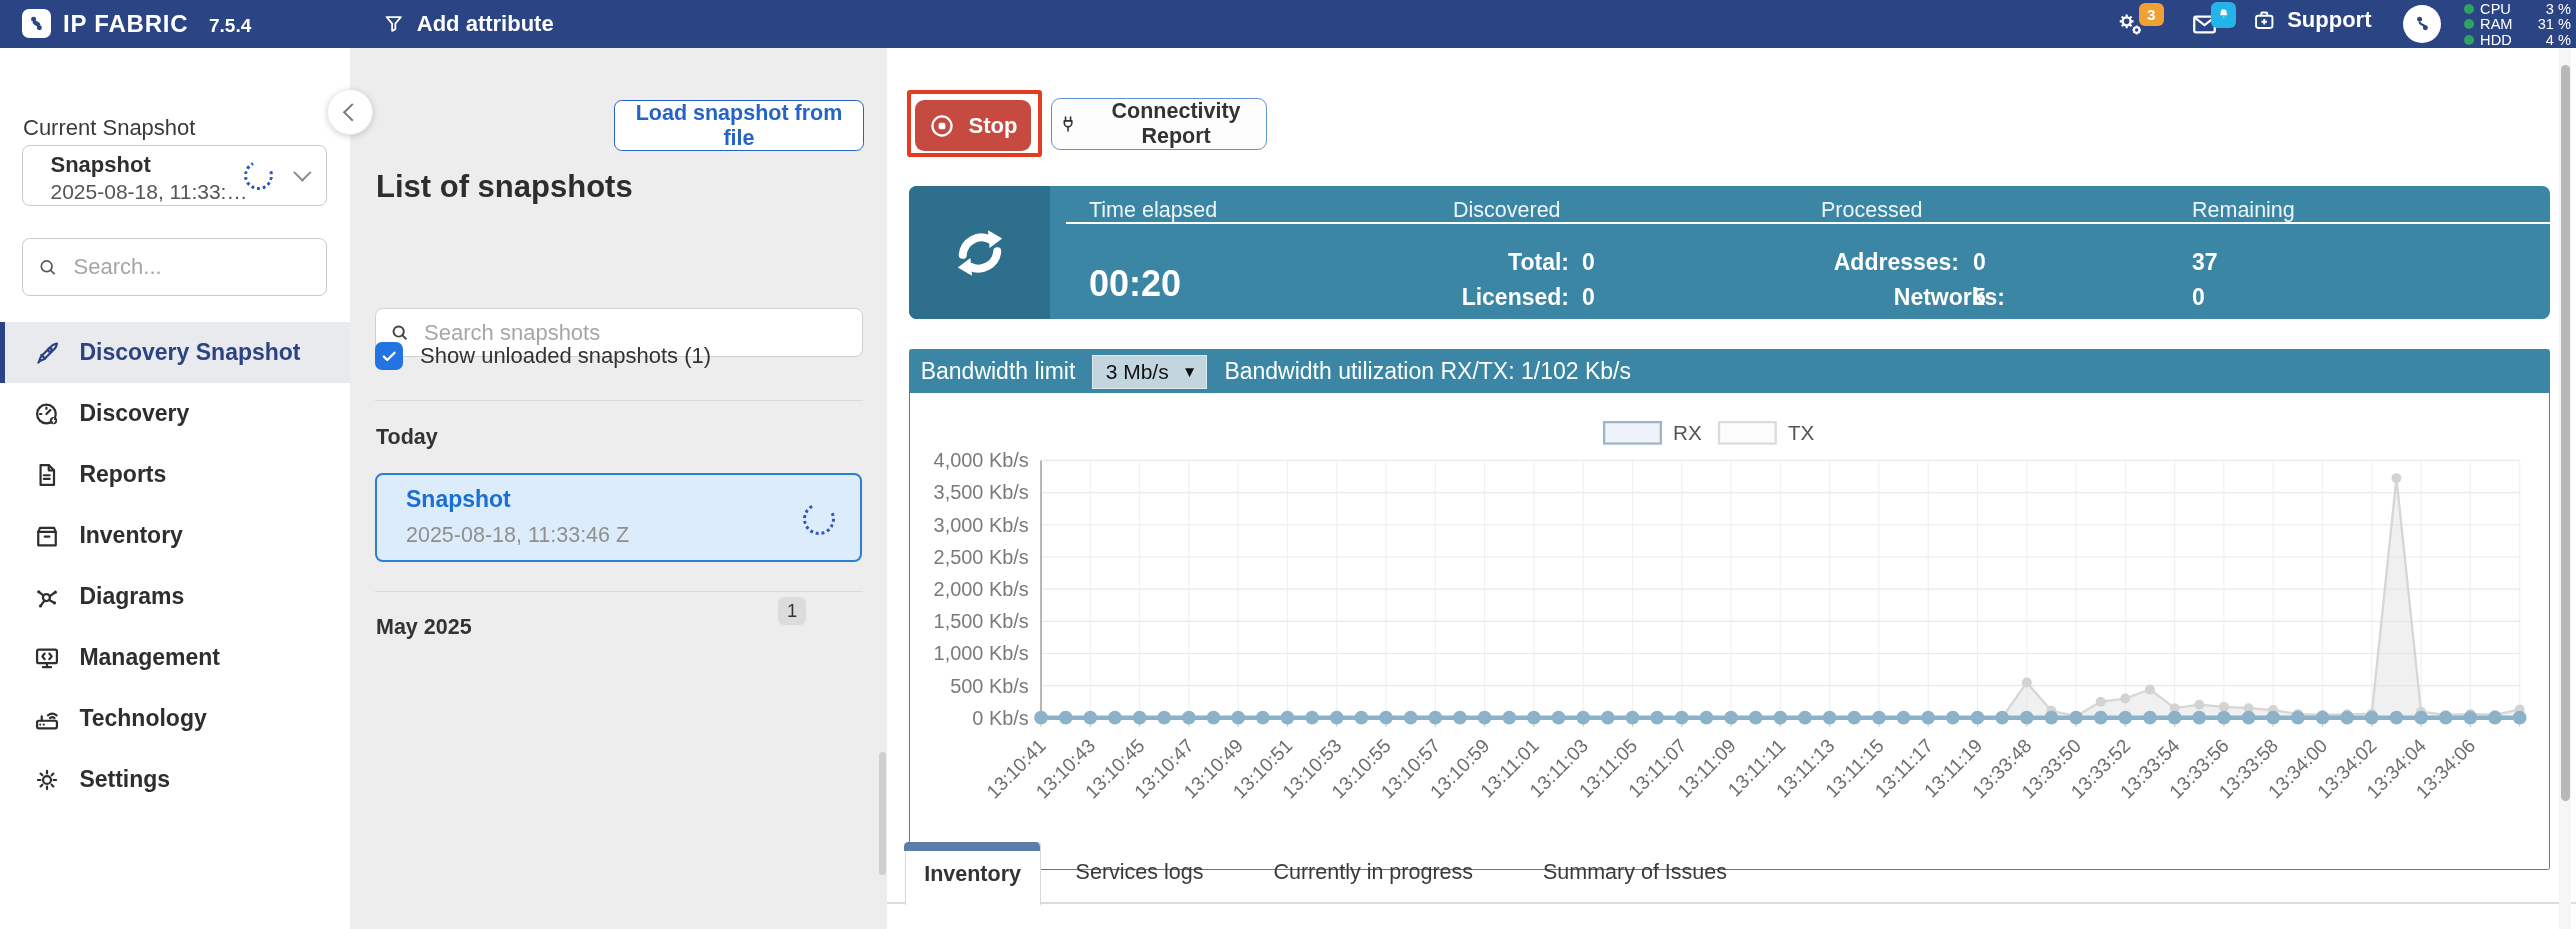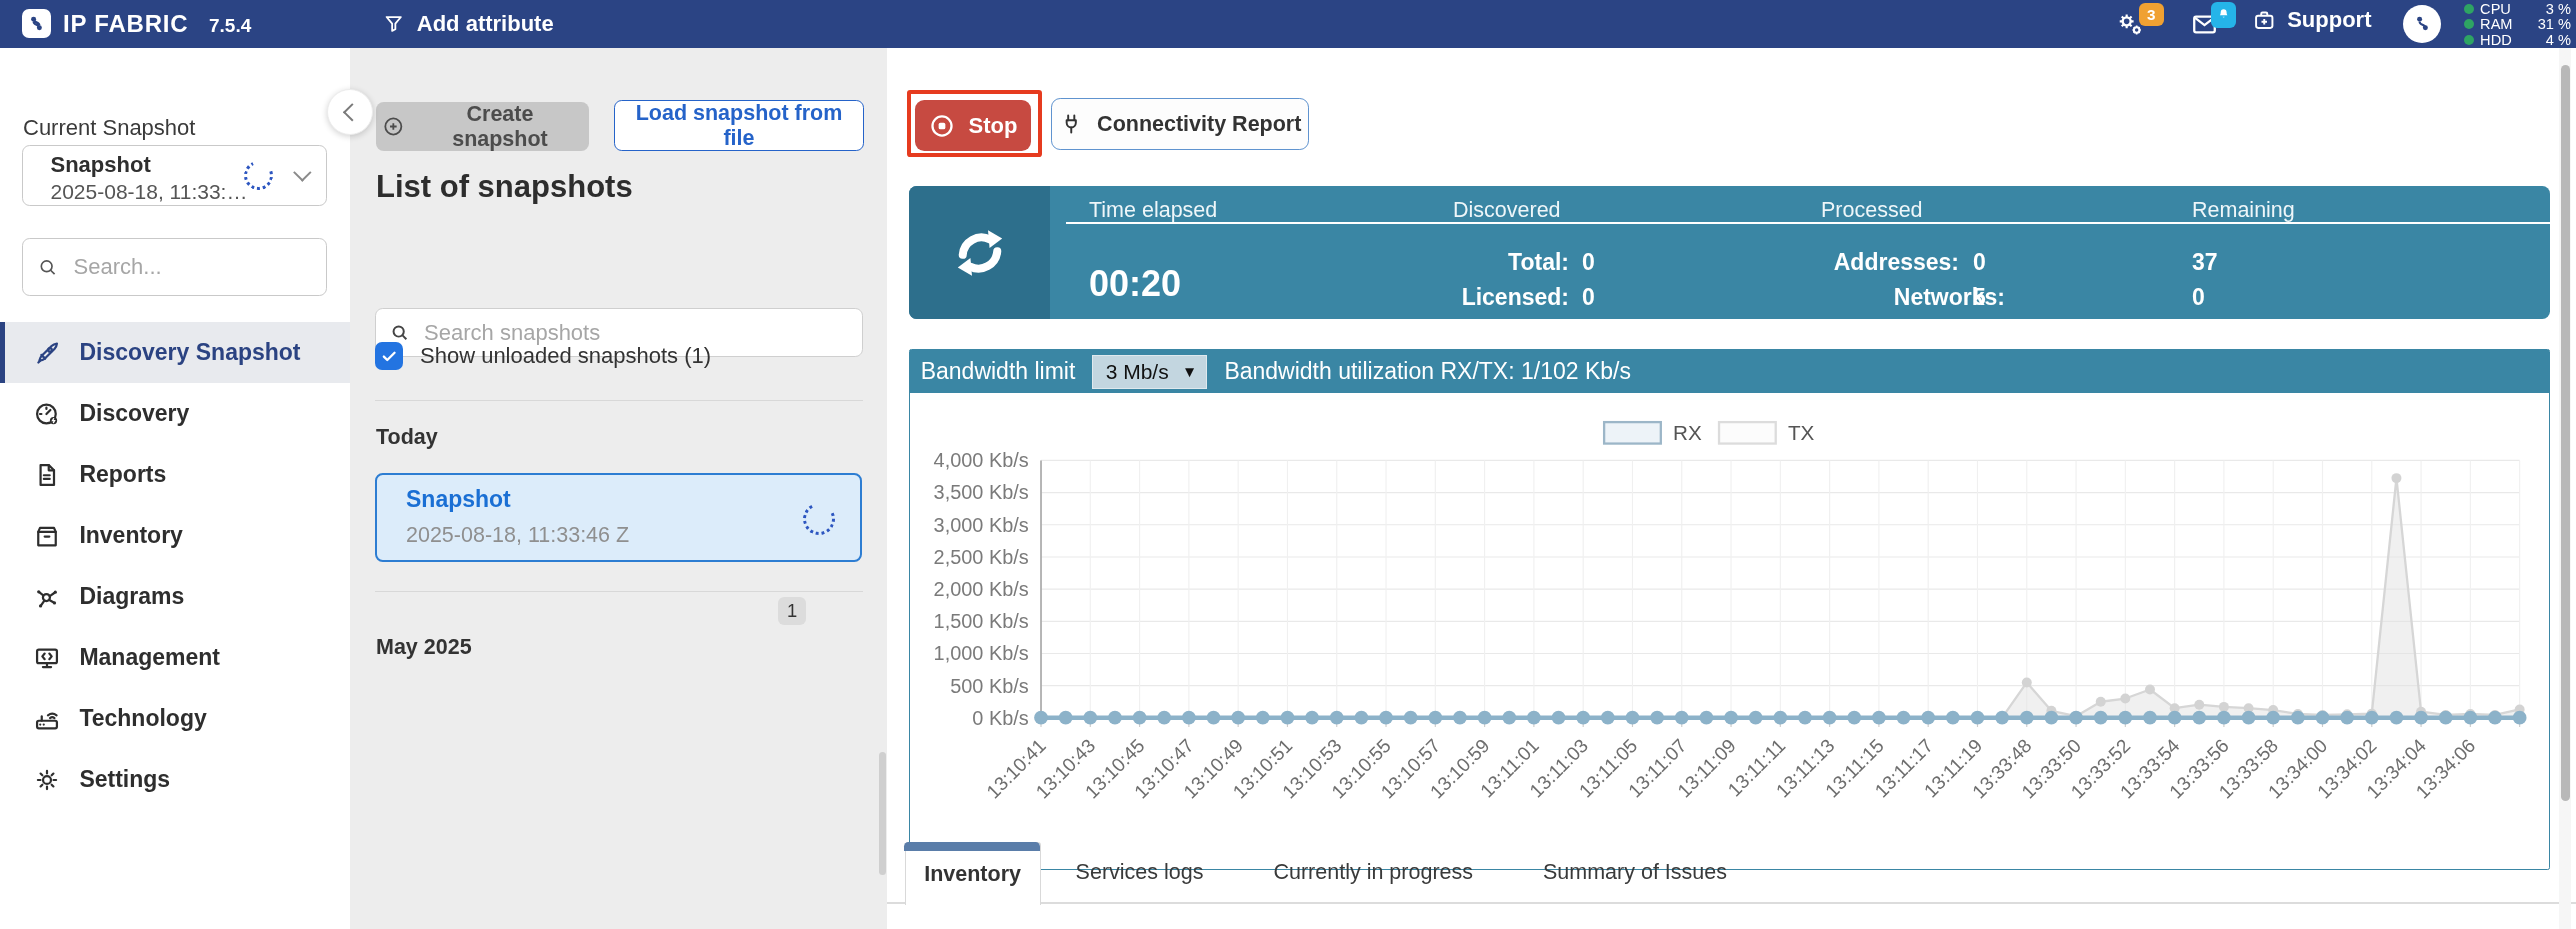--- a/index.html
+++ b/index.html
@@ -61,21 +61,21 @@
   .snap-card{position:absolute;left:25px;top:425px;width:487px;height:89px;background:#dcecfa;border:2.3px solid #2d7dd2;border-radius:7.7px;box-sizing:border-box;cursor:pointer;}
   .snap-card .n{position:absolute;left:29px;top:10.7px;font-size:23px;font-weight:700;color:#1a6fd4;}
   .snap-card .d{position:absolute;left:29px;top:48px;font-size:21.5px;color:#8f8f8f;}
   .count-badge{position:absolute;width:28px;height:28px;background:#dcdcdc;border-radius:6.1px;font-size:18.4px;color:#333;display:flex;align-items:center;justify-content:center;}
   .p2-scroll{position:absolute;left:529px;top:704px;width:7px;height:123px;background:#cfcfcf;border-radius:3.8px;}
 
   
   .main{position:absolute;left:887px;top:48px;width:1689px;height:882px;background:#fff;}
   .stop-ring{position:absolute;left:907px;top:90px;width:135px;height:67px;border:4.6px solid #e63b1f;border-radius:3.1px;box-sizing:border-box;}
   .btn-stop{position:absolute;left:915px;top:100px;width:116px;height:51px;background:#c74a41;border:none;border-radius:9.2px;color:#fff;font-size:22px;font-weight:700;gap:14px;}
-  .btn-conn{position:absolute;left:1051px;top:98px;width:258px;height:52px;background:#fdfdfd;border:1.5px solid #5f93cf;border-radius:9.2px;color:#333;font-size:21.5px;font-weight:700;gap:14px;}
+  .btn-conn{position:absolute;left:1051px;top:98px;width:216px;height:52px;background:#fdfdfd;border:1.5px solid #5f93cf;border-radius:9.2px;color:#333;font-size:21.5px;font-weight:700;gap:14px;}
 
   .progress{position:absolute;left:909px;top:186px;width:1641px;height:133px;border-radius:7.7px;background:#3a86a4;overflow:hidden;color:#fff;}
   .p-icon{position:absolute;left:0;top:0;width:141px;height:133px;background:#2d6f8c;display:flex;align-items:center;justify-content:center;}
   .p-col-h{position:absolute;top:12.3px;font-size:21.5px;color:#eef6f9;}
   .p-line{position:absolute;left:157px;top:36px;width:1484px;height:1.5px;background:#fff;}
   .p-time{position:absolute;left:180px;top:77px;font-size:36px;font-weight:800;}
   .p-lab{position:absolute;font-size:23px;font-weight:700;text-align:right;}
   .p-val{position:absolute;font-size:23px;font-weight:700;}
 
   .bw-panel{position:absolute;left:909px;top:349px;width:1641px;height:521px;border:1.5px solid #3a86a4;box-sizing:border-box;border-radius:2.3px;background:#fff;}
@@ -260,27 +260,20 @@
       <span>Settings</span>
     </div>
   </div>
 </div>
 
 <div class="collapse-btn">
   <span class="chev left" style="border-color:#7a7a7a;margin-left:4.6px;"></span>
 </div>
 
 <div class="panel2">
-  <button class="btn btn-create" disabled="">
-    <svg width="23" height="23" viewBox="0 0 24 24" fill="none" stroke="#4c4c4c" stroke-width="1.9">
-      <circle cx="12" cy="12" r="8.5"></circle>
-        <path d="M12 8.5v7M8.5 12h7"></path>
-    </svg>
-    <span>Create snapshot</span>
-  </button>
   <button class="btn btn-load">
     <span>Load snapshot from file</span>
   </button>
 
   <div class="p2-head">List of snapshots</div>
 
   <div class="p2-search">
     <svg width="21.5" height="21.5" viewBox="0 0 24 24">
       <circle cx="10.5" cy="10.5" r="6.2" fill="none" stroke="#444" stroke-width="2.4"></circle>
       <path d="M15.2 15.2l4.6 4.6" stroke="#444" stroke-width="2.4"></path>
@@ -303,21 +296,21 @@
   <span class="chev up abs" style="left:803px;top:383px;border-color:#444;"></span>
 
   <div class="snap-card">
     <span class="n">Snapshot</span>
     <span class="d">2025-08-18, 11:33:46 Z</span>
     <span class="spinner abs" style="left:426px;top:28px;width:26px;height:26px;"></span>
   </div>
 
   <div class="divider" style="top:543px;"></div>
 
-  <div class="grp-head" style="top:587px;">May 2025</div>
+  <div class="grp-head" style="top:567px;">May 2025</div>
   <div class="count-badge" style="left:428px;top:549px;">1</div>
   <span class="chev down abs" style="left:803px;top:557px;border-color:#444;"></span>
 
   <div class="p2-scroll"></div>
 </div>
 
 <div class="main"></div>
 
 <div class="stop-ring"></div>
 <button class="btn btn-stop">

